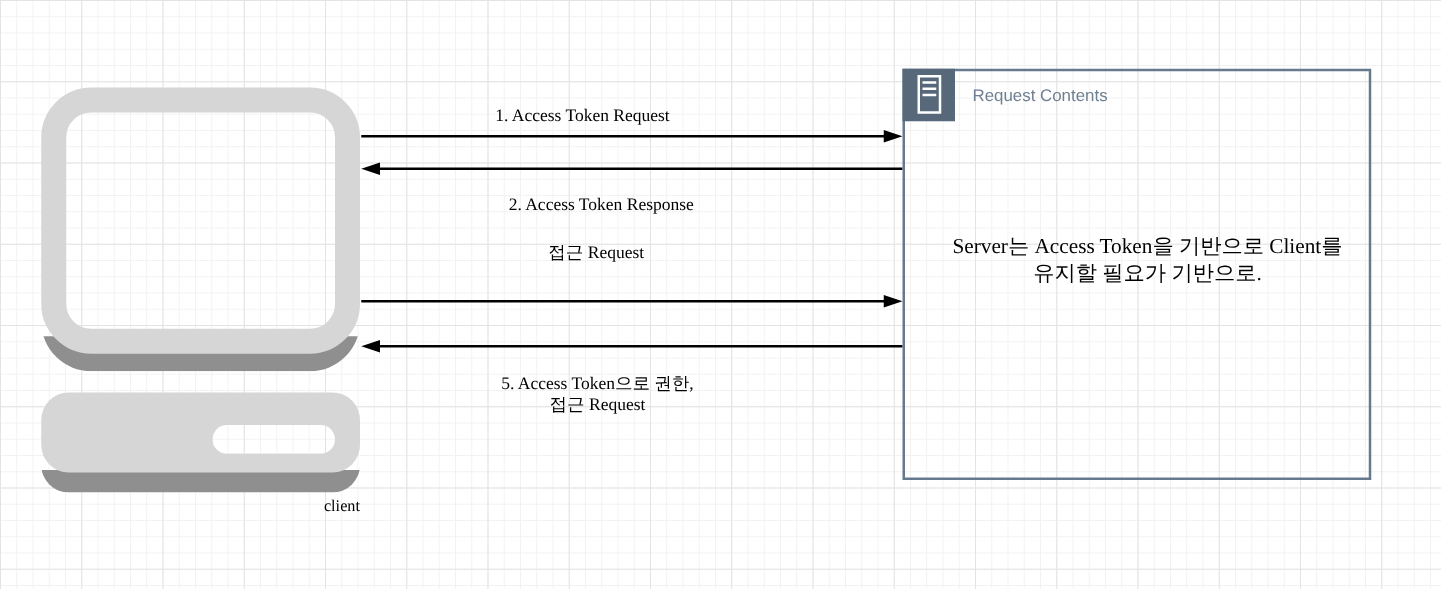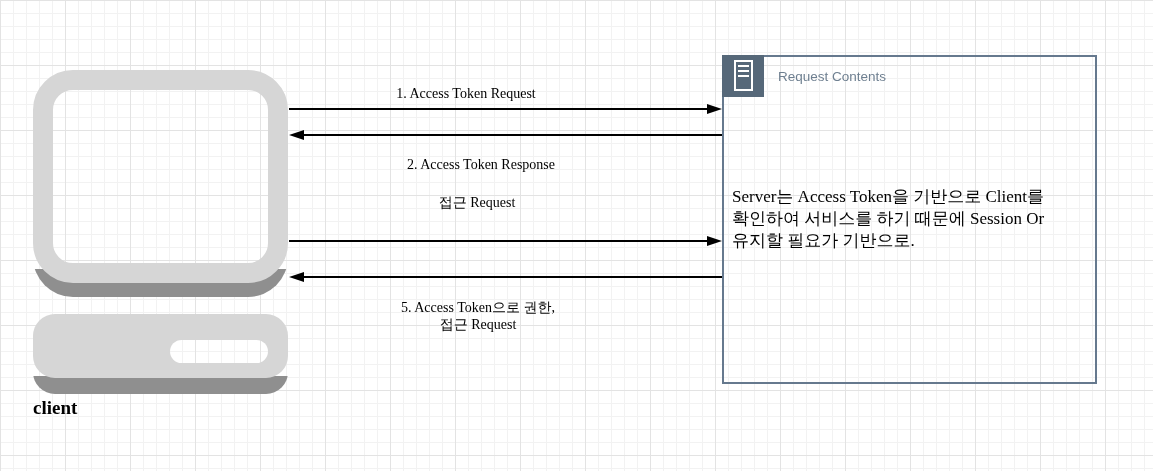--- a/index.html
+++ b/index.html
@@ -53,22 +53,22 @@
     background-color:#ffffff;
     background-image:
       linear-gradient(to right,#e3e3e3 1px,transparent 1px),
       linear-gradient(to bottom,#e3e3e3 1px,transparent 1px),
       linear-gradient(to right,#f2f2f2 1px,transparent 1px),
       linear-gradient(to bottom,#f2f2f2 1px,transparent 1px);
     background-size:65px 65px,65px 65px,13px 13px,13px 13px;
     background-position:-170px -340px;
   }
   .client-label{
-    left:33px;top:397px;width:255px;text-align:left;
-    font-size:19px;color:#000;font-weight:bold;
+    left:33px;top:397px;width:255px;text-align:right;
+    font-size:13px;color:#000;
   }
 
   
   .arrow-line{height:2px;background:#000;}
   .head-right{
     width:0;height:0;
     border-top:5px solid transparent;border-bottom:5px solid transparent;
     border-left:15px solid #000;
   }
   .head-left{
@@ -87,21 +87,21 @@
   }
   .server-icon{
     left:722px;top:55px;width:42px;height:42px;background:#566879;
   }
   .server-title{
     left:778px;top:69px;
     font-family:"Liberation Sans","DejaVu Sans",sans-serif;
     font-size:13.5px;color:#6e7f90;
   }
   .server-body{
-    left:732px;top:186px;width:372px;
+    left:732px;top:186px;width:372px;text-align:center;
     font-size:17px;line-height:22px;color:#000;
   }
 </style>
 </head>
 <body>
 
 <div class="canvas">
 
   <div>
     <div class="abs monitor-shadow"></div>
@@ -147,17 +147,16 @@
     <svg width="42" height="42" viewBox="0 0 42 42">
       <rect x="13" y="6" width="17" height="29" fill="none" stroke="#ffffff" stroke-width="2"></rect>
       <line x1="16" y1="11" x2="27" y2="11" stroke="#ffffff" stroke-width="2"></line>
       <line x1="16" y1="16" x2="27" y2="16" stroke="#ffffff" stroke-width="2"></line>
       <line x1="16" y1="21" x2="27" y2="21" stroke="#ffffff" stroke-width="2"></line>
     </svg>
   </div>
   <div class="abs server-title">Request Contents</div>
   <div class="abs server-body">
     <div>Server는 Access Token을 기반으로 Client를</div>
-    <div>확인하여 서비스를 하기 때문에 Session Or</div>
     <div>유지할 필요가 기반으로.</div>
   </div>
 
 </div>
 
 </body></html>

